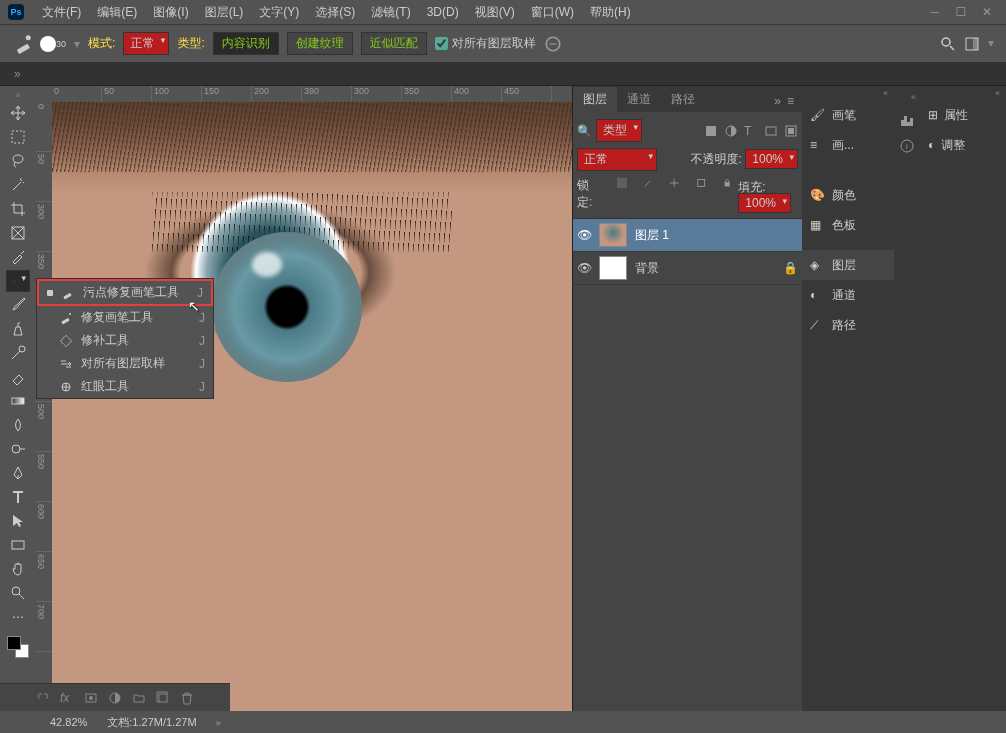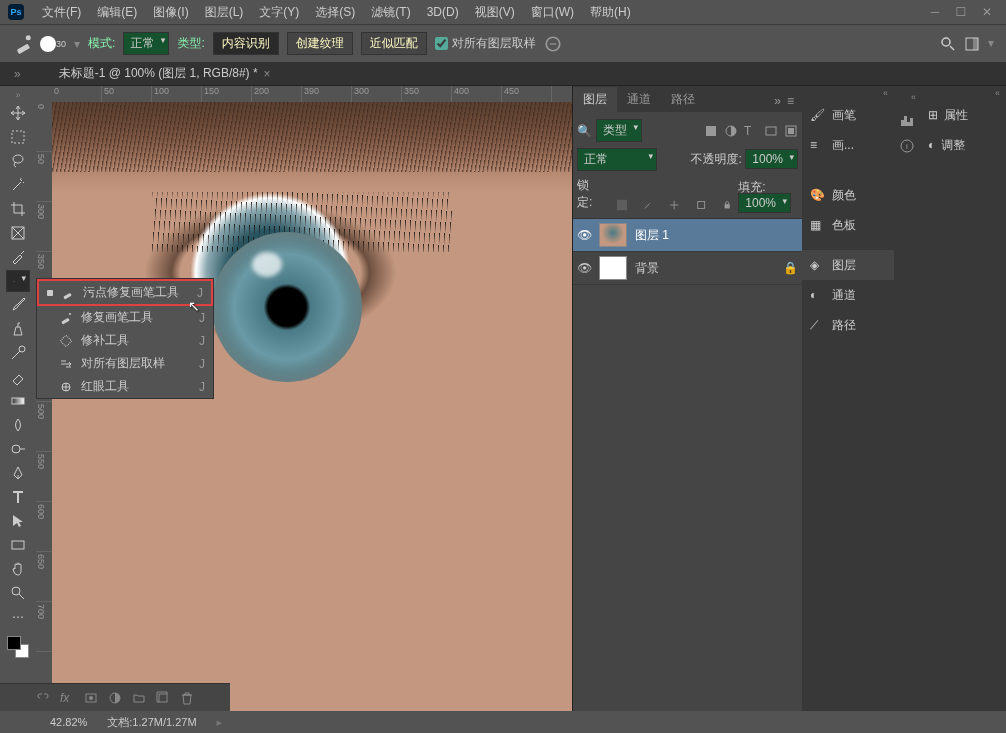--- a/index.html
+++ b/index.html
@@ -12,24 +12,24 @@
 .menubar .spacer { flex: 1; }
 .win-controls { display: flex; gap: 4px; }
 .win-btn { width: 22px; height: 16px; display:flex; align-items:center; justify-content:center; color:#999; }
 
 
 .optionsbar { height: 38px; background: #535353; border-top:1px solid #3a3a3a; display: flex; align-items: center; padding: 0 12px; gap: 8px; }
 .optionsbar .tool-ind { width:20px; height:20px; }
 .brush-prev { display:flex; flex-direction:row; align-items:center; }
 .brush-prev .circ { width:16px; height:16px; background:#fff; border-radius:50%; }
 .brush-prev .size { font-size:9px; color:#ccc; }
-.lbl { color:#86efac; }
-.sel { background:#14532d; border:1px solid #333; padding:2px 14px 2px 6px; color:#ccc; position:relative; }
+.lbl { color:#fde047; }
+.sel { background:#b91c1c; border:1px solid #333; padding:2px 14px 2px 6px; color:#ccc; position:relative; }
 .sel::after { content:"▾"; position:absolute; right:3px; top:2px; font-size:9px; }
-.btn-toggle { background:#454545; border:1px solid #333; padding:2px 8px; color:#fef9c3; }
+.btn-toggle { background:#454545; border:1px solid #333; padding:2px 8px; color:#84cc16; }
 .btn-toggle.active { background:#2a2a2a; }
 .cbx { display:flex; align-items:center; gap:4px; }
 .cbx input { accent-color:#5a9; }
 .search-right { margin-left:auto; display:flex; gap:8px; }
 .search-right .ico { width:16px; height:16px; color:#999; }
 
 
 .tabbar { height: 24px; background: #323232; display:flex; align-items:center; padding-left:42px; border-bottom:1px solid #222; }
 .tab { padding: 3px 10px; color:#ccc; background:#323232; display:flex; align-items:center; gap:6px; }
 .tab .close { color:#888; }
@@ -170,24 +170,20 @@
     <svg class="ico" viewBox="0 0 16 16">
         <rect x="2" y="2" width="12" height="12" stroke="#ccc" fill="none"></rect>
         <rect x="9" y="2" width="5" height="12" fill="#ccc" opacity="0.4"></rect>
       </svg>
     <span style="color:#888">▾</span>
   </div>
 </div>
 
 <div class="tabbar">
   <span style="position:relative; left:-28px; color:#888">»</span>
-  <div class="tab">
-    <span>未标题-1 @ 100% (图层 1, RGB/8#) *</span>
-    <span class="close">×</span>
-  </div>
 </div>
 
 <div class="main">
 
   <div class="toolbox">
     <div style="font-size:9px;color:#888">»</div>
     <div class="tbtn">
         <svg viewBox="0 0 16 16" width="16" height="16">
           <path d="M8 1 L8 15 M1 8 L15 8 M8 1 L6 4 M8 1 L10 4 M8 15 L6 12 M8 15 L10 12 M1 8 L4 6 M1 8 L4 10 M15 8 L12 6 M15 8 L12 10" stroke="#ccc" fill="none"></path>
         </svg>
@@ -376,21 +372,21 @@
               <rect x="2" y="2" width="10" height="10" stroke="#999" fill="none"></rect>
               <rect x="4" y="4" width="6" height="6" fill="#999"></rect>
             </svg>
         </div>
       </div>
       <div class="layers-row2">
         <div class="sel" style="width:80px">正常</div>
         <div><span>不透明度:</span> <span class="sel">100%</span></div>
       </div>
       <div class="layers-row2">
-        <div style="display:flex;gap:16px;align-items:flex-end">
+        <div style="display:flex;gap:16px;align-items:flex-start">
           <span>锁定:</span>
           <svg width="12" height="12" viewBox="0 0 12 12">
               <rect width="12" height="12" fill="#999" opacity="0.3"></rect>
             </svg>
           <svg width="12" height="12" viewBox="0 0 12 12">
               <path d="M2 10 L8 4" stroke="#999"></path>
             </svg>
           <svg width="12" height="12" viewBox="0 0 12 12">
               <path d="M6 1 L6 11 M1 6 L11 6" stroke="#999"></path>
             </svg>

